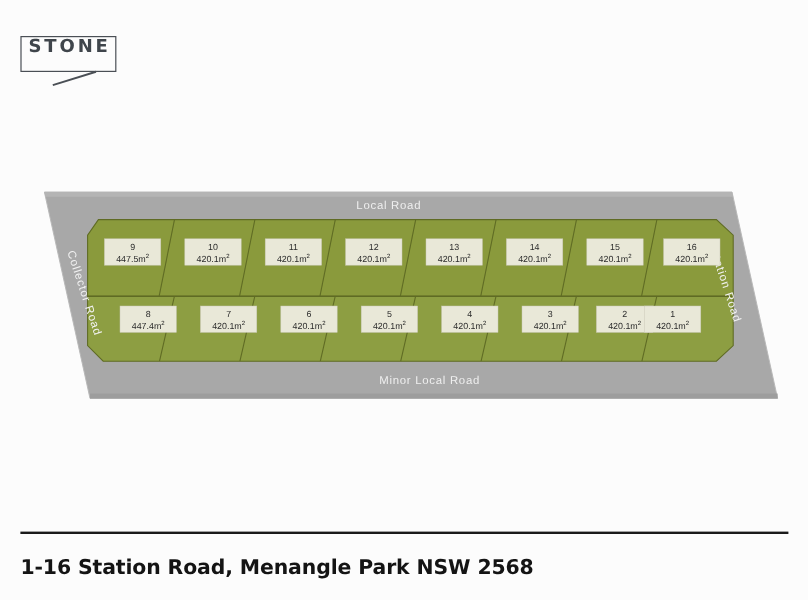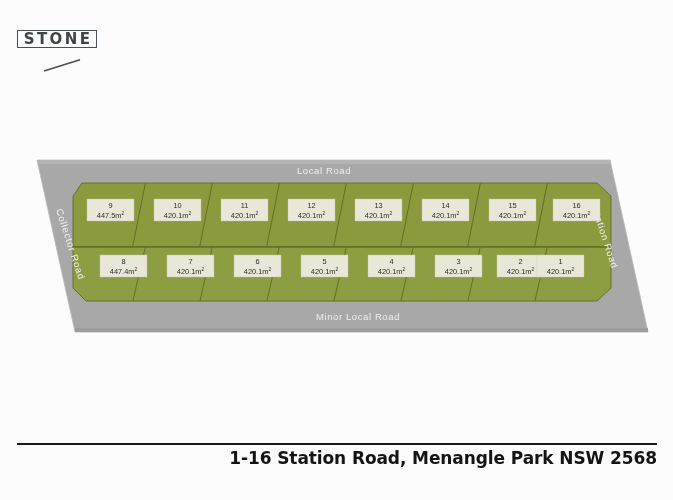--- a/index.html
+++ b/index.html
@@ -21,25 +21,24 @@
     left: 17px;
     top: 30px;
     width: 90px;
     height: 45px;
   }
   #brand-logo .logo-box {
     position: absolute;
     left: 0;
     top: 0;
     width: 80px;
-    height: 18px;
+    height: 30px;
     border: 1.6px solid #4a4f55;
     box-sizing: border-box;
     display: flex;
-    align-items: center;
     justify-content: center;
   }
   #brand-logo .logo-text {
     font-family: "DejaVu Sans", sans-serif;
     font-size: 15px;
     font-weight: 700;
     letter-spacing: 2.4px;
     color: #3f454b;
     line-height: 1;
     padding-left: 2px;
@@ -106,28 +105,27 @@
     left: 17px;
     top: 443px;
     width: 640px;
   }
   #caption-rule {
     width: 100%;
     height: 2.4px;
     background: #1a1a1a;
   }
   #caption-text {
-    margin-top: 3px;
+    margin-top: 18px;
     font-family: "DejaVu Sans", sans-serif;
     font-size: 17px;
     font-weight: 700;
     color: #141414;
     letter-spacing: -0.1px;
     white-space: nowrap;
-    text-align: right;
   }
 </style>
 </head>
 <body>
 
 <div id="brand-logo">
   <div class="logo-box">
     <span class="logo-text">STONE</span>
   </div>
   <svg class="logo-tail" viewBox="0 0 38 13">

